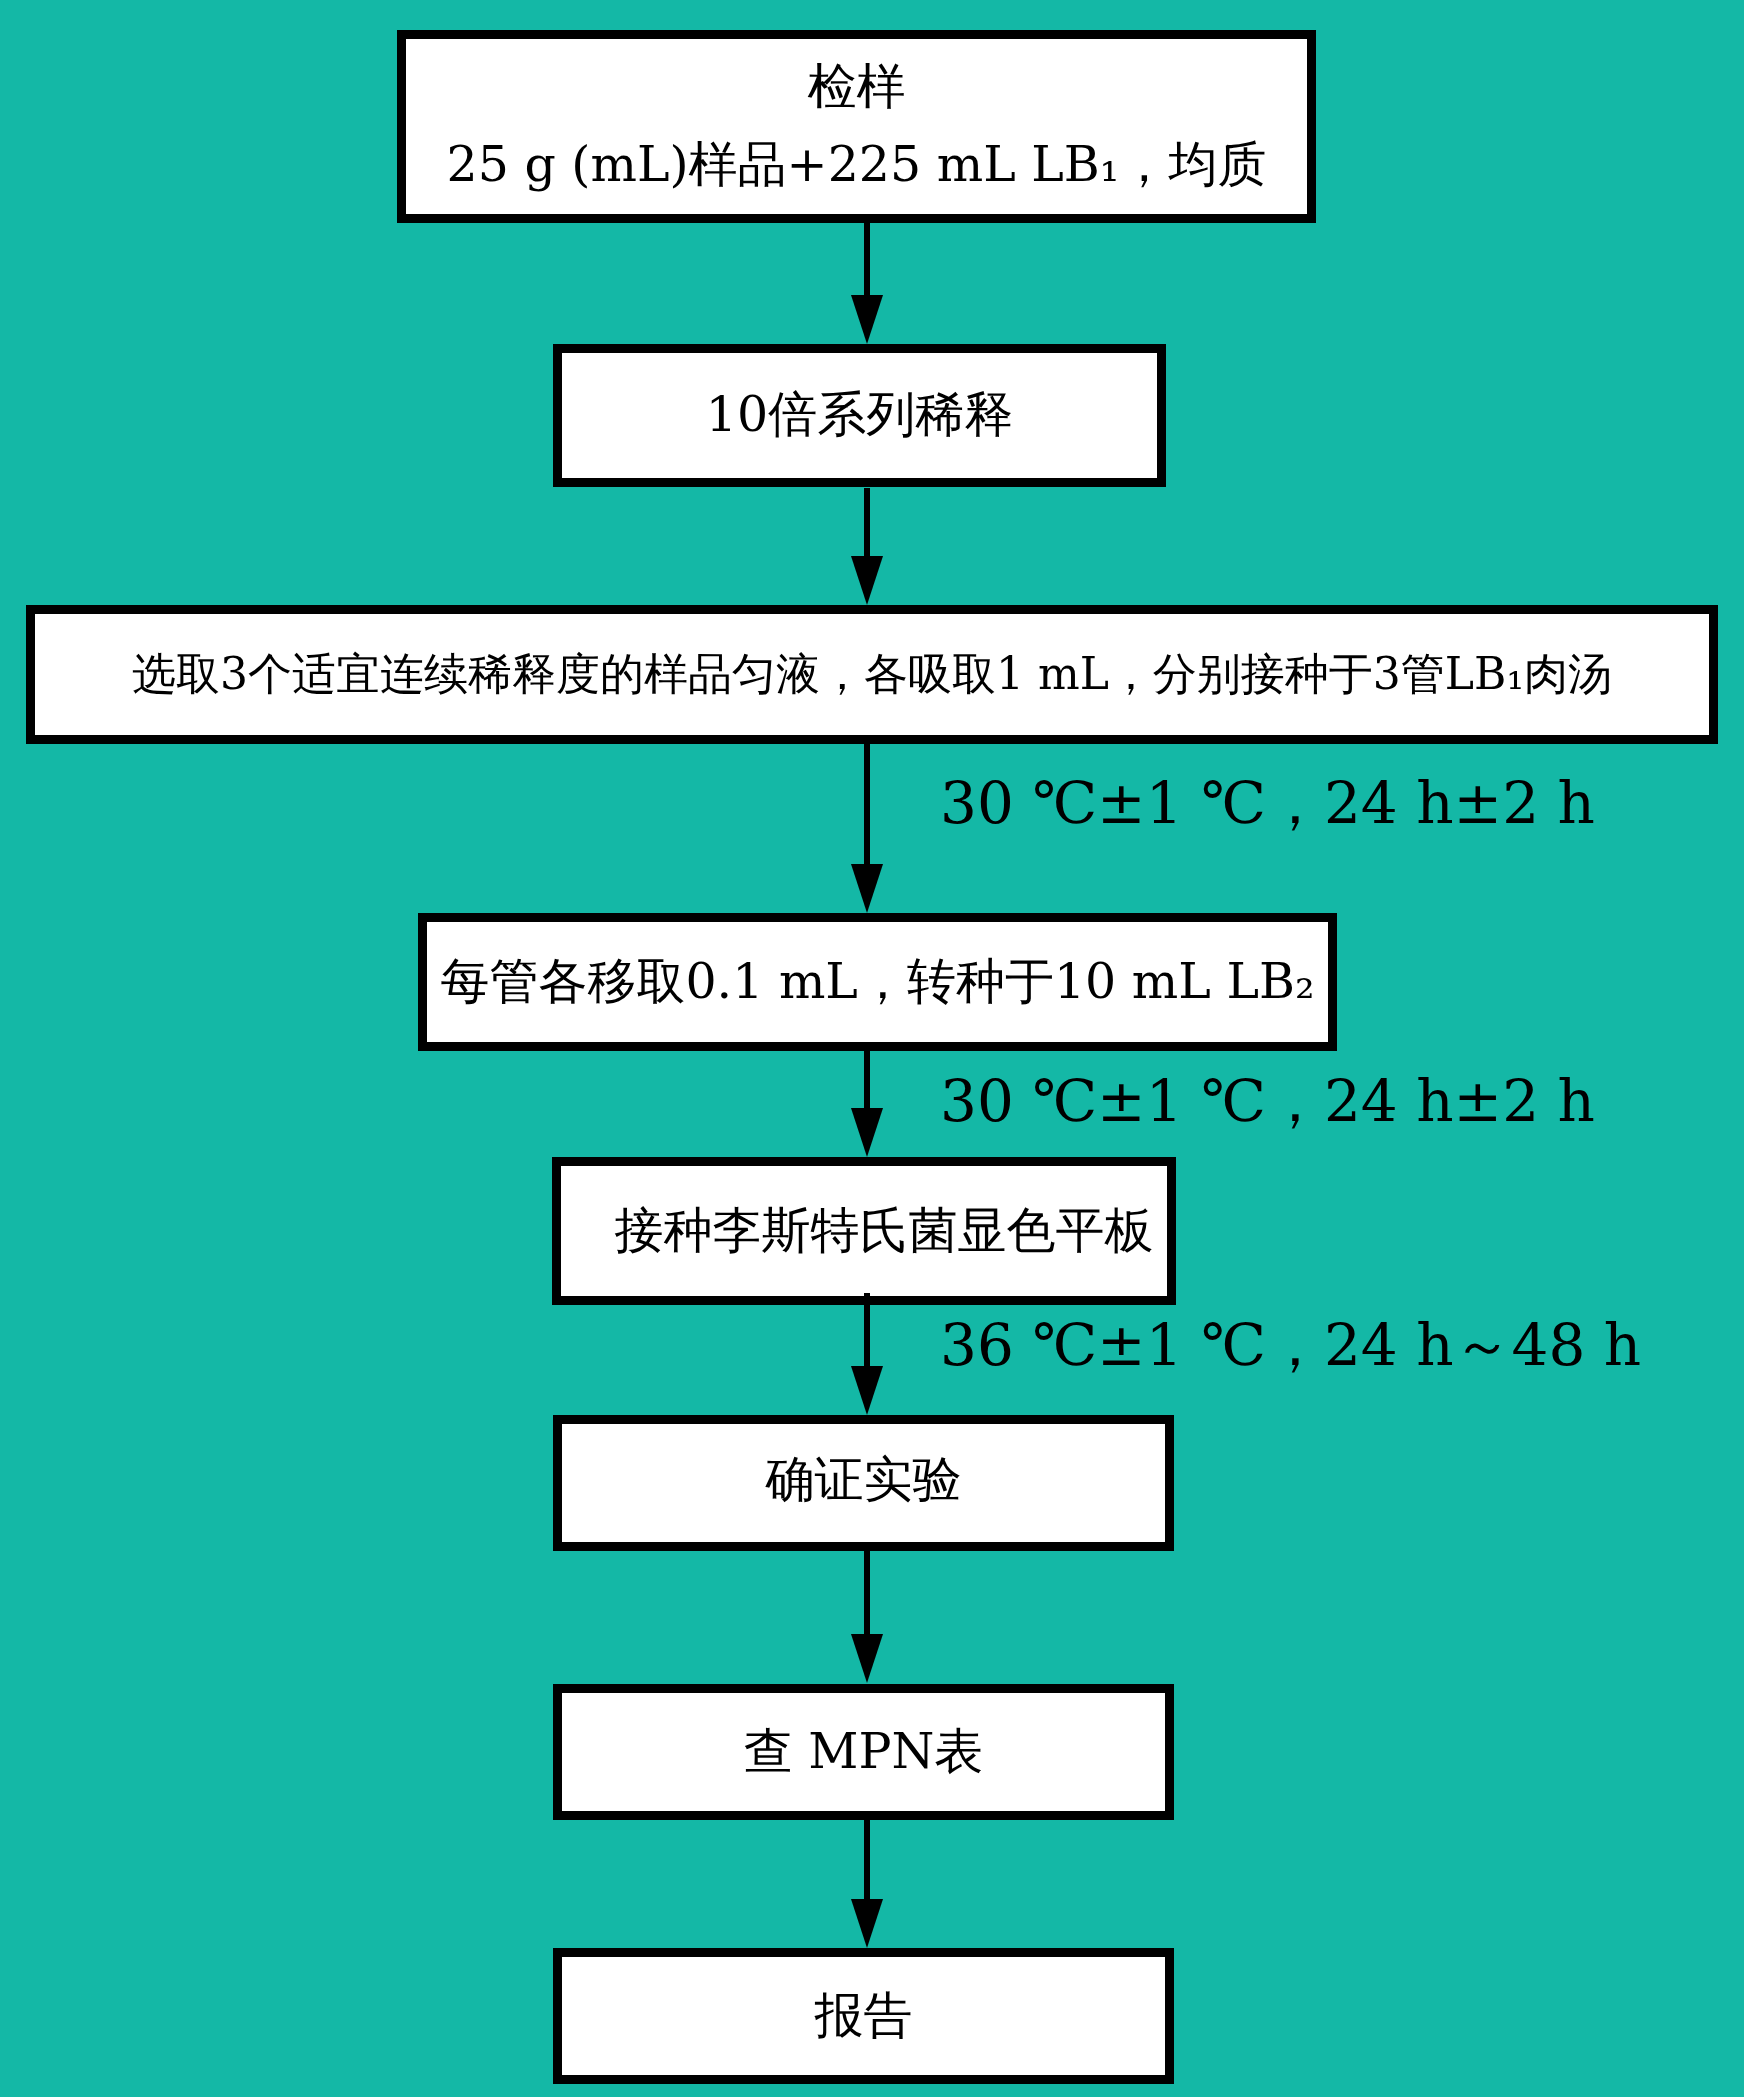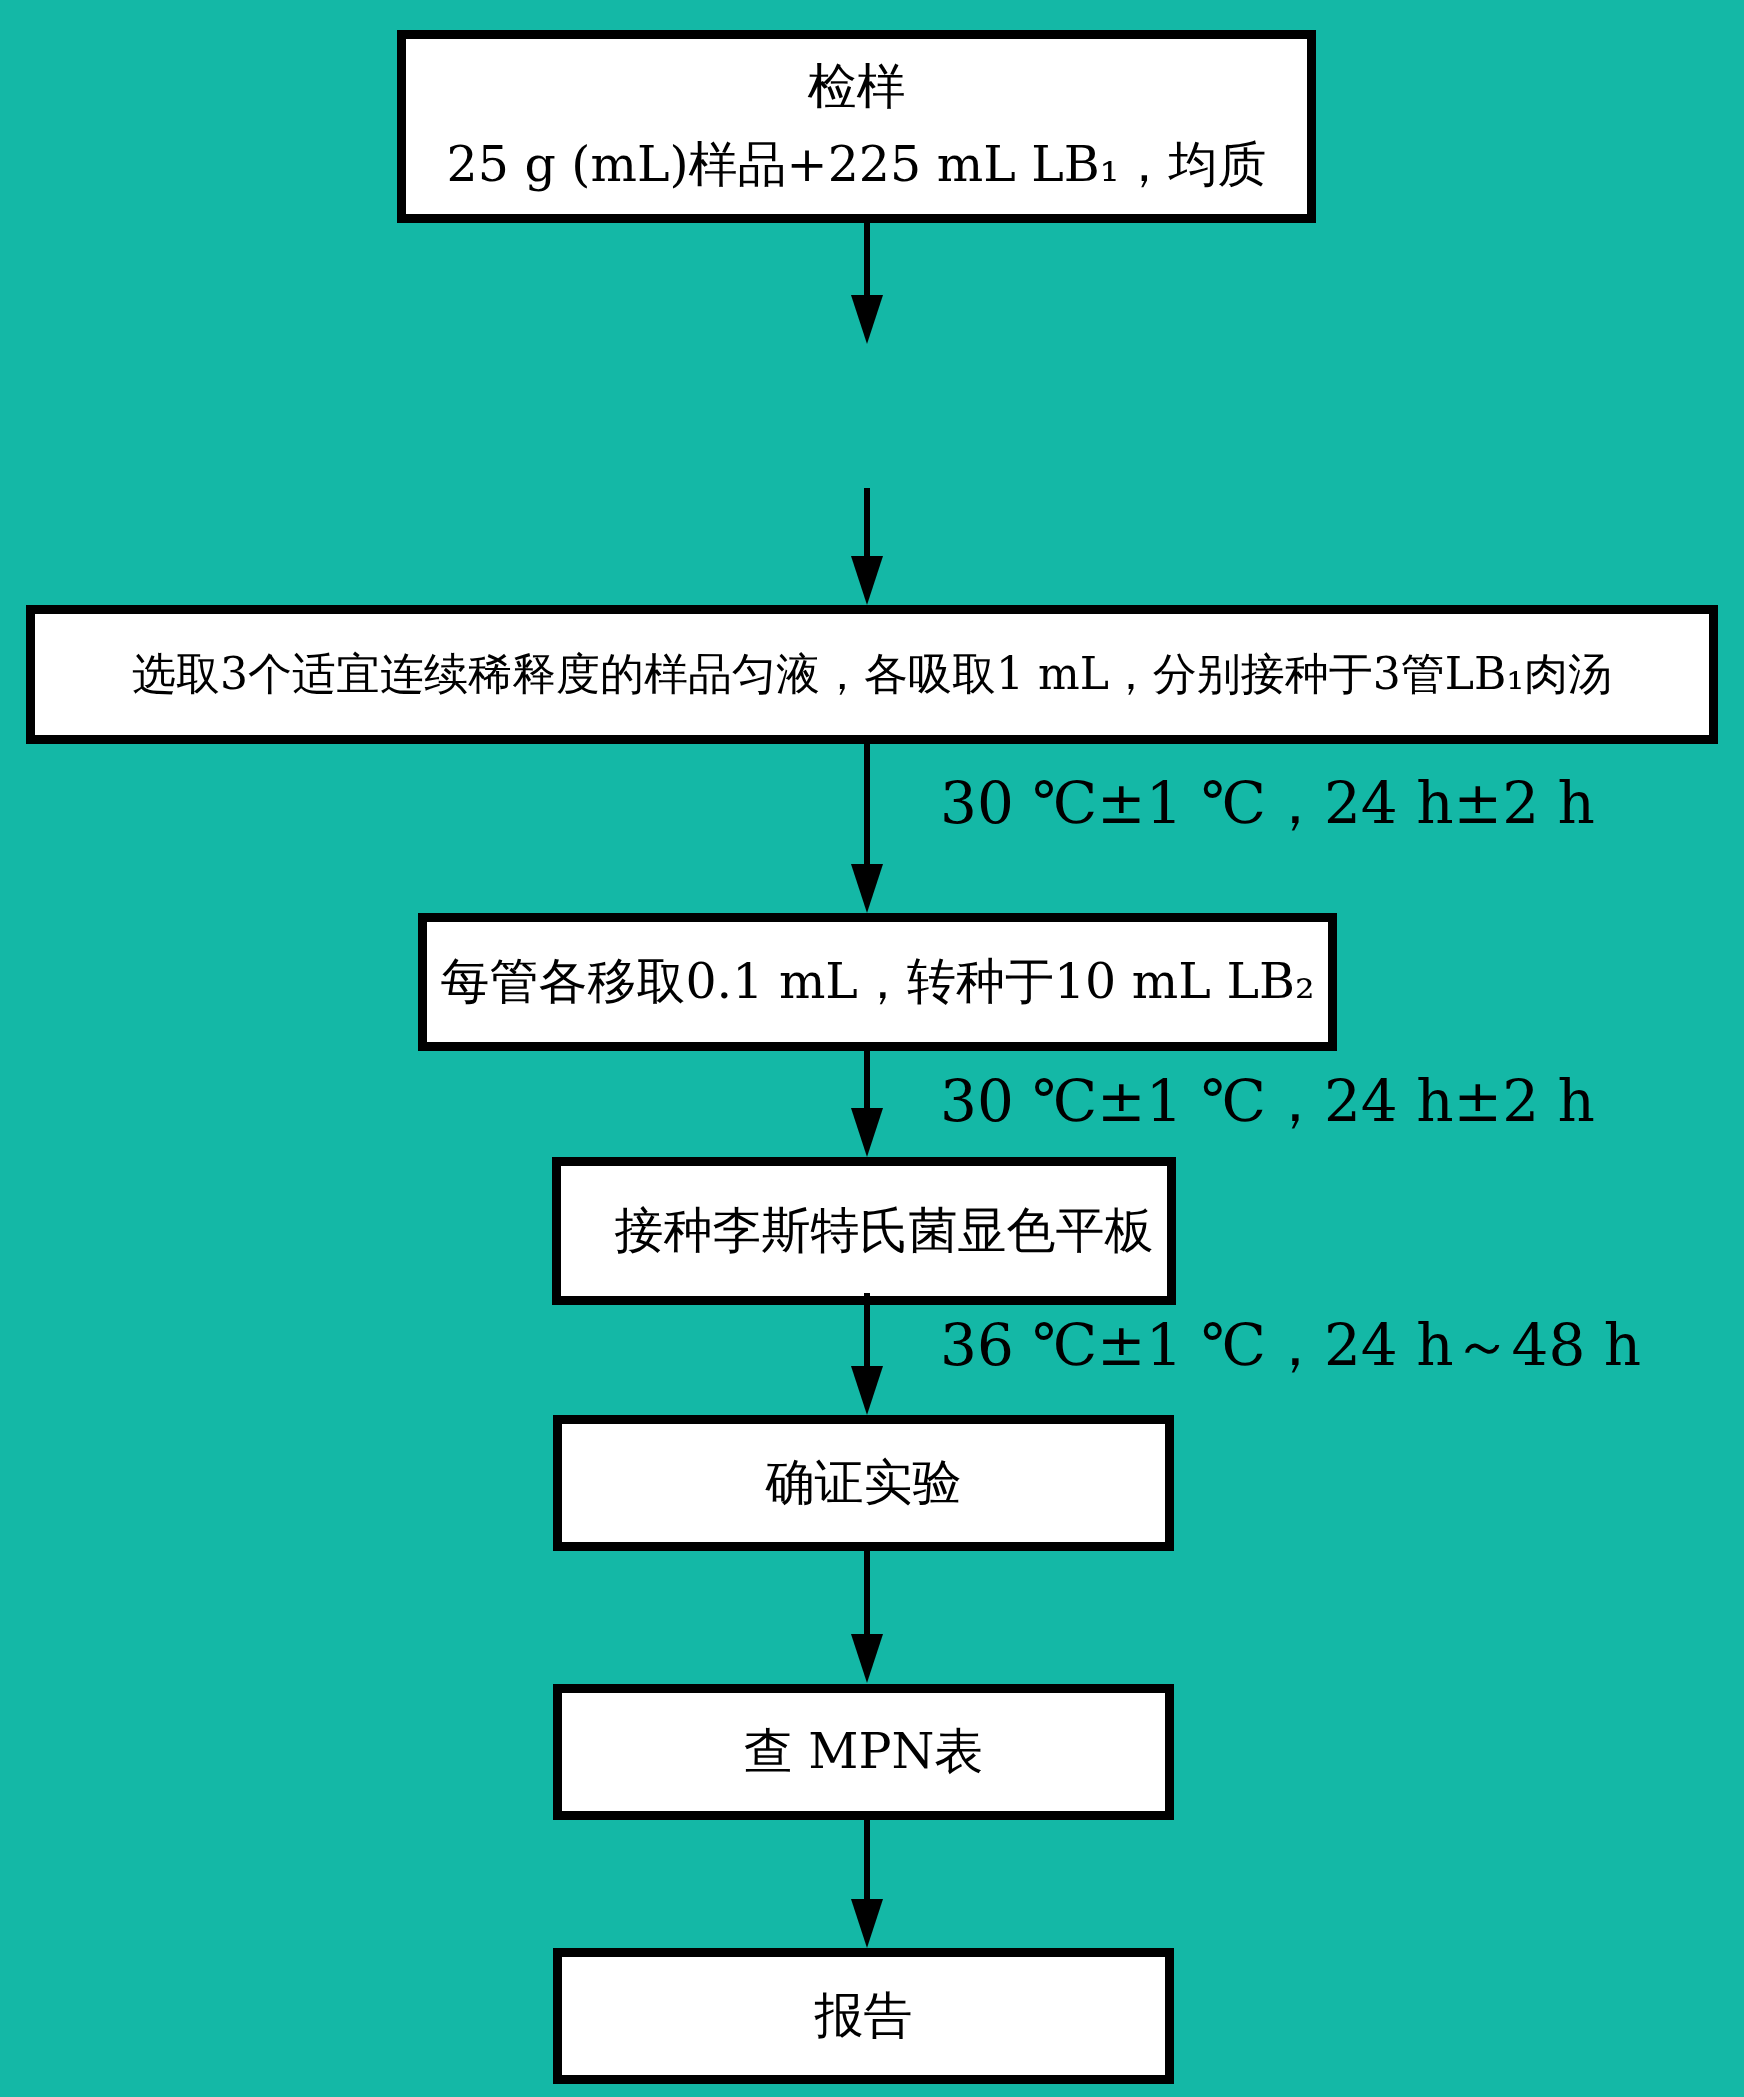--- a/index.html
+++ b/index.html
@@ -23,21 +23,21 @@
     text-align: center;
     font-size: 49px;
     line-height: 1.2;
     white-space: nowrap;
   }
   .b1 { left: 397px;  top: 30px;   width: 919px; height: 193px; justify-content: space-evenly; }
   .b2 { left: 553px;  top: 344px;  width: 613px;  height: 143px; }
   .b3 { left: 26px;   top: 605px;  width: 1692px; height: 139px; font-size: 44px; }
   .b4 { left: 418px;  top: 913px; width: 919px; height: 138px; }
   .b5 { left: 552px;  top: 1157px; width: 624px;  height: 148px; padding-left: 40px; }
-  .b6 { left: 553px;  top: 1415px; width: 621px;  height: 136px; }
+  .b6 { left: 553px;  top: 1415px; width: 621px;  height: 136px; font-family: Liberation Mono, monospace; }
   .b7 { left: 553px;  top: 1684px; width: 621px;  height: 136px; }
   .b8 { left: 553px;  top: 1948px; width: 621px;  height: 136px; }
   .arrow {
     position: absolute;
     left: 849px;
     width: 36px;
     display: flex;
     flex-direction: column;
     align-items: center;
   }
@@ -74,20 +74,23 @@
   <div class="box b1">
     <div>检样</div>
     <div>25 g (mL)样品+225 mL LB₁，均质</div>
   </div>
 
   <div class="arrow a1">
     <div class="shaft"></div>
     <div class="head"></div>
   </div>
 
+  <div class="box b2">
+    <div>10倍系列稀释</div>
+  </div>
 
   <div class="arrow a2">
     <div class="shaft"></div>
     <div class="head"></div>
   </div>
 
   <div class="box b3">
     <div>选取3个适宜连续稀释度的样品匀液，各吸取1 mL，分别接种于3管LB₁肉汤</div>
   </div>
 

